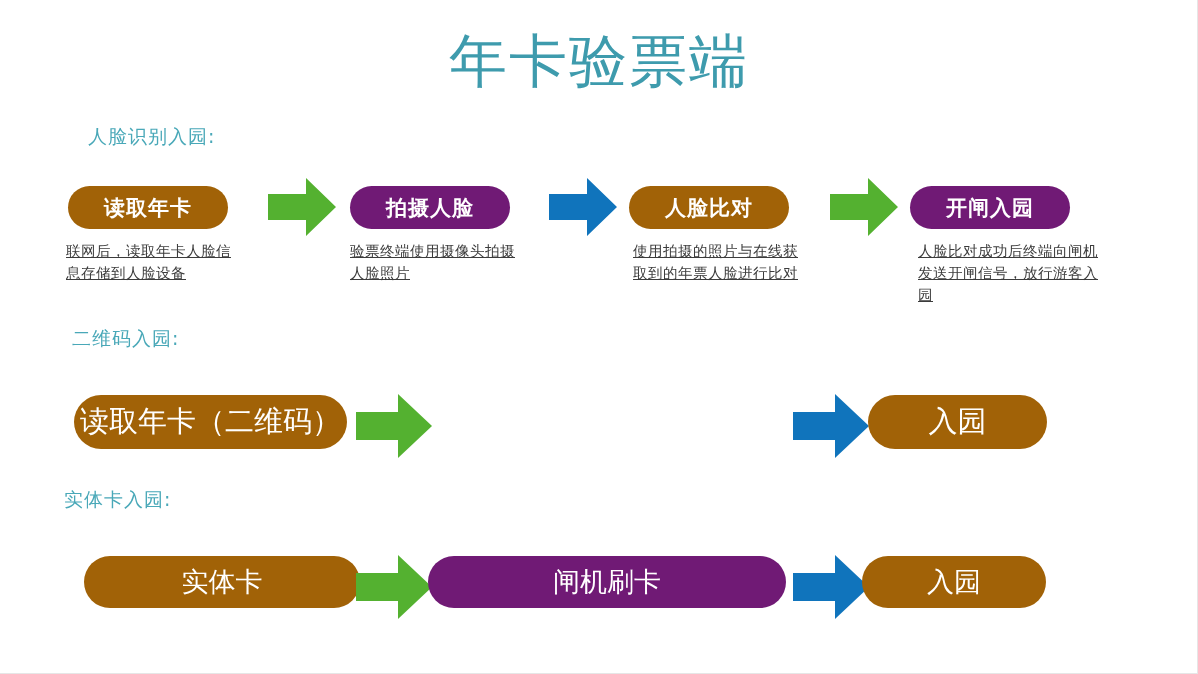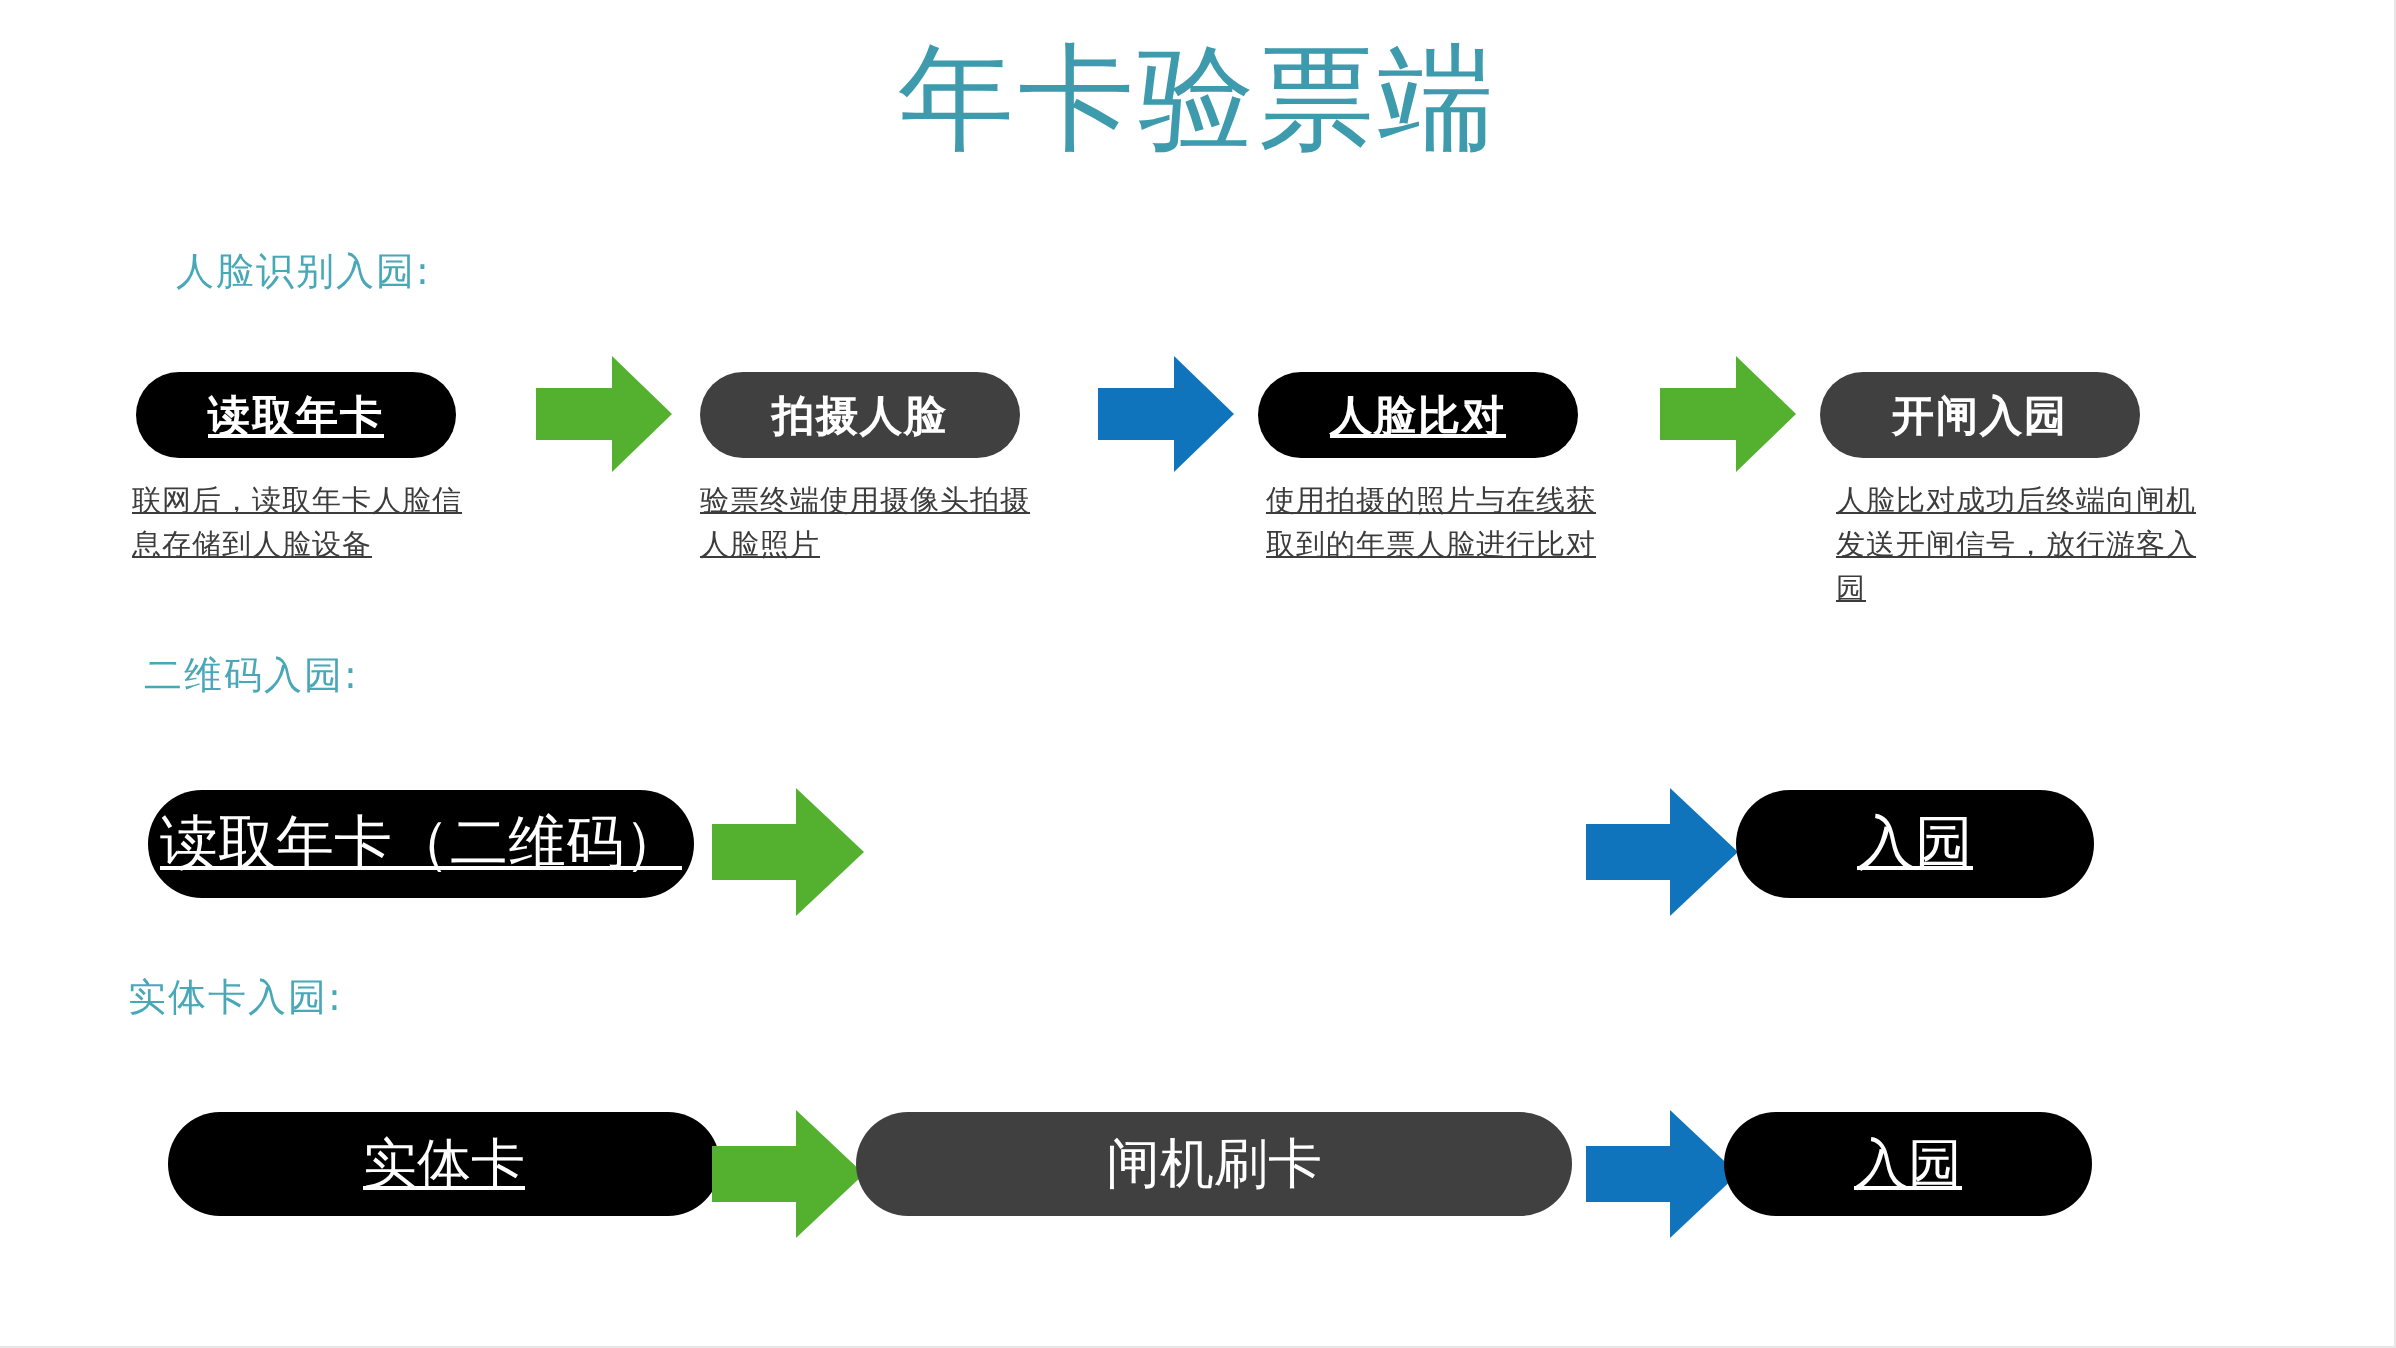--- a/index.html
+++ b/index.html
@@ -19,21 +19,21 @@
     overflow: hidden;
     border-right: 1px solid #e6e6e6;
     border-bottom: 1px solid #e6e6e6;
     box-sizing: border-box;
   }
 
   
   #title {
     position: absolute;
     left: 0;
-    top: 14px;
+    top: 26px;
     width: 1198px;
     text-align: center;
     font-size: 58px;
     line-height: 70px;
     letter-spacing: 2px;
     color: #3e9bad;
     font-weight: 400;
     white-space: nowrap;
   }
 
@@ -54,22 +54,22 @@
   .pill {
     position: absolute;
     box-sizing: border-box;
     display: flex;
     align-items: center;
     justify-content: center;
     color: #ffffff;
     white-space: nowrap;
     border-radius: 999px;
   }
-  .pill.blue  { background: #000000; text-decoration: underline; }
-  .pill.green { background: #404040; }
+  .pill.blue  { background: #a16207; }
+  .pill.green { background: #701a75; }
 
   
   .pill.r1 {
     height: 43px;
     font-size: 21px;
     font-weight: bold;
     letter-spacing: 1px;
   }
   #pill-read-card    { left: 68px;  top: 186px; width: 160px; }
   #pill-capture-face { left: 350px; top: 186px; width: 160px; }

